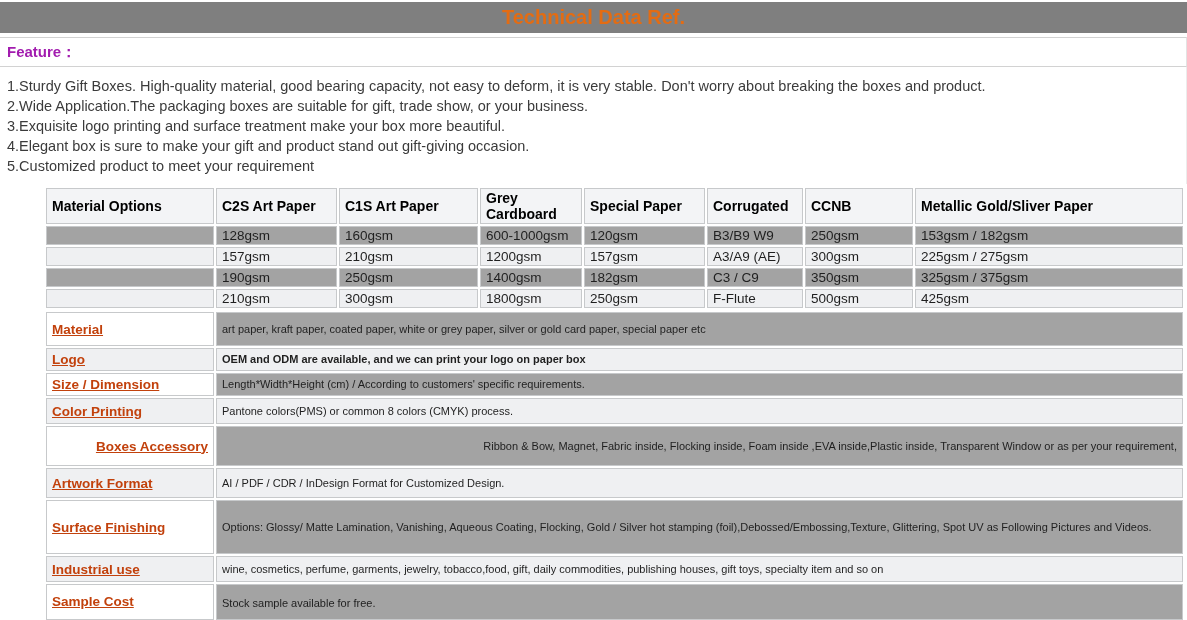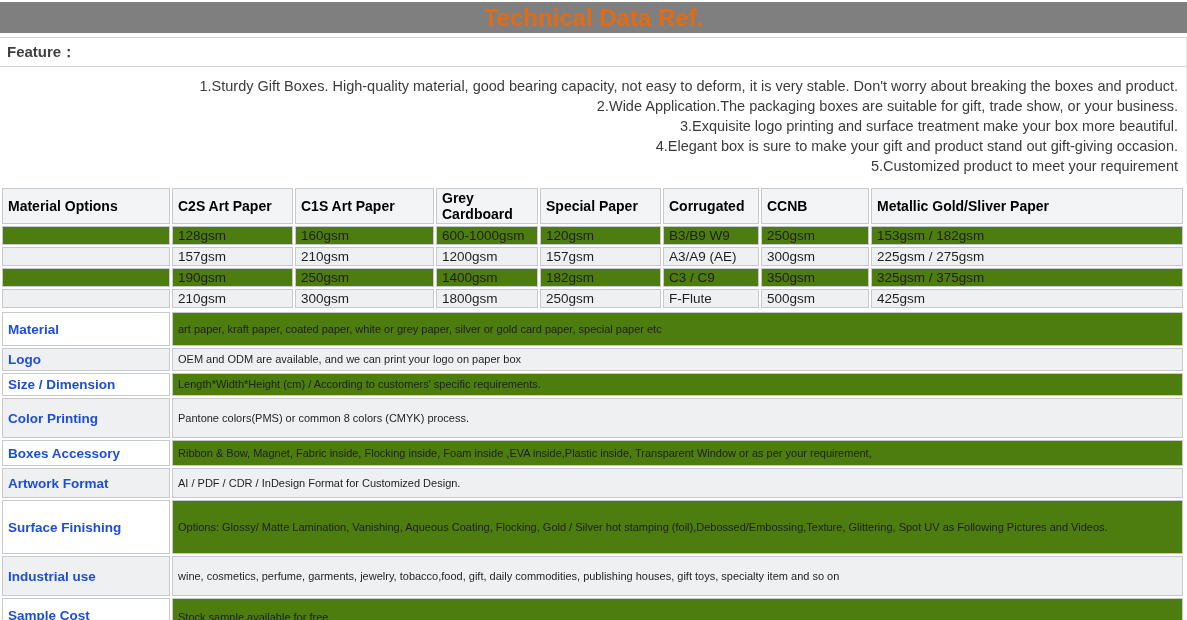--- a/index.html
+++ b/index.html
@@ -15,58 +15,58 @@
   
   .title-bar {
     margin-top: 2px;
     height: 31px;
     background: #7f7f7f;
     text-align: center;
   }
   .title-bar .title-text {
     display: inline-block;
     line-height: 31px;
-    font-size: 24px;
+    font-size: 20px;
     font-weight: bold;
     color: #e36c13;
   }
   
   .feature-heading {
     margin-top: 4px;
     height: 30px;
     border-top: 1px solid #d2d2d2;
     border-bottom: 1px solid #d2d2d2;
     border-right: 1px solid #e3e3e3;
     display: flex;
     align-items: center;
     padding-left: 7px;
     font-size: 15px;
     font-weight: bold;
-    color: #404040;
+    color: #a21caf;
     background: #ffffff;
   }
   
   .feature-list {
     padding: 9px 8px 8px 7px;
     border-right: 1px solid #ececec;
-    text-align: right;
   }
   .feature-list .feature-item {
     font-size: 14.5px;
     line-height: 20px;
     color: #3b3b3b;
     white-space: nowrap;
   }
   
   table.sheet {
     width: 1185px;
     border-collapse: separate;
     border-spacing: 2px;
     table-layout: fixed;
     margin-left: 0px;
+    padding-left: 44px;
   }
   table.sheet td, table.sheet th {
     border: 1px solid #c7c9cb;
     vertical-align: middle;
     padding: 1px 5px;
     overflow: hidden;
     white-space: nowrap;
   }
   table.materials { margin-top: 2px; }
   table.materials th {
@@ -78,44 +78,45 @@
     height: 36px;
     white-space: normal;
     line-height: 16px;
   }
   table.materials td {
     font-size: 13.5px;
     color: #1f1f1f;
     height: 18px;
   }
   tr.band td { background: #eff0f2; }
-  tr.plain td { background: #4d7c0f; }
+  tr.plain td { background: #a3a3a3; }
   
   table.spec td.label-cell {
     font-size: 13.5px;
     font-weight: bold;
-    color: #1d4ed8;
+    color: #c2410c;
     background: #ffffff;
     padding-left: 5px;
+    text-decoration: underline;
   }
   table.spec td.value-cell {
     font-size: 11px;
     color: #1f1f1f;
     white-space: normal;
     line-height: 19px;
   }
   table.spec tr.band td { background: #eff0f2; }
   tr.row-material td { height: 34px; }
-  tr.row-logo td { height: 20px; }
+  tr.row-logo td { height: 20px; font-weight: bold; }
   tr.row-size td { height: 17px; }
-  tr.row-color td { height: 40px; }
-  tr.row-boxes td { height: 26px; }
+  tr.row-color td { height: 26px; }
+  tr.row-boxes td { height: 40px; text-align: right; }
   tr.row-artwork td { height: 30px; }
   tr.row-surface td { height: 54px; }
-  tr.row-industrial td { height: 40px; }
+  tr.row-industrial td { height: 26px; }
   tr.row-sample td { height: 36px; vertical-align: top; padding-top: 9px; }
   td.accent-left { border-left: 2px solid #d69a3e; }
 </style>
 </head>
 <body>
 
 <div class="page">
 
   <div class="title-bar">
     <span class="title-text">Technical Data Ref.</span>

